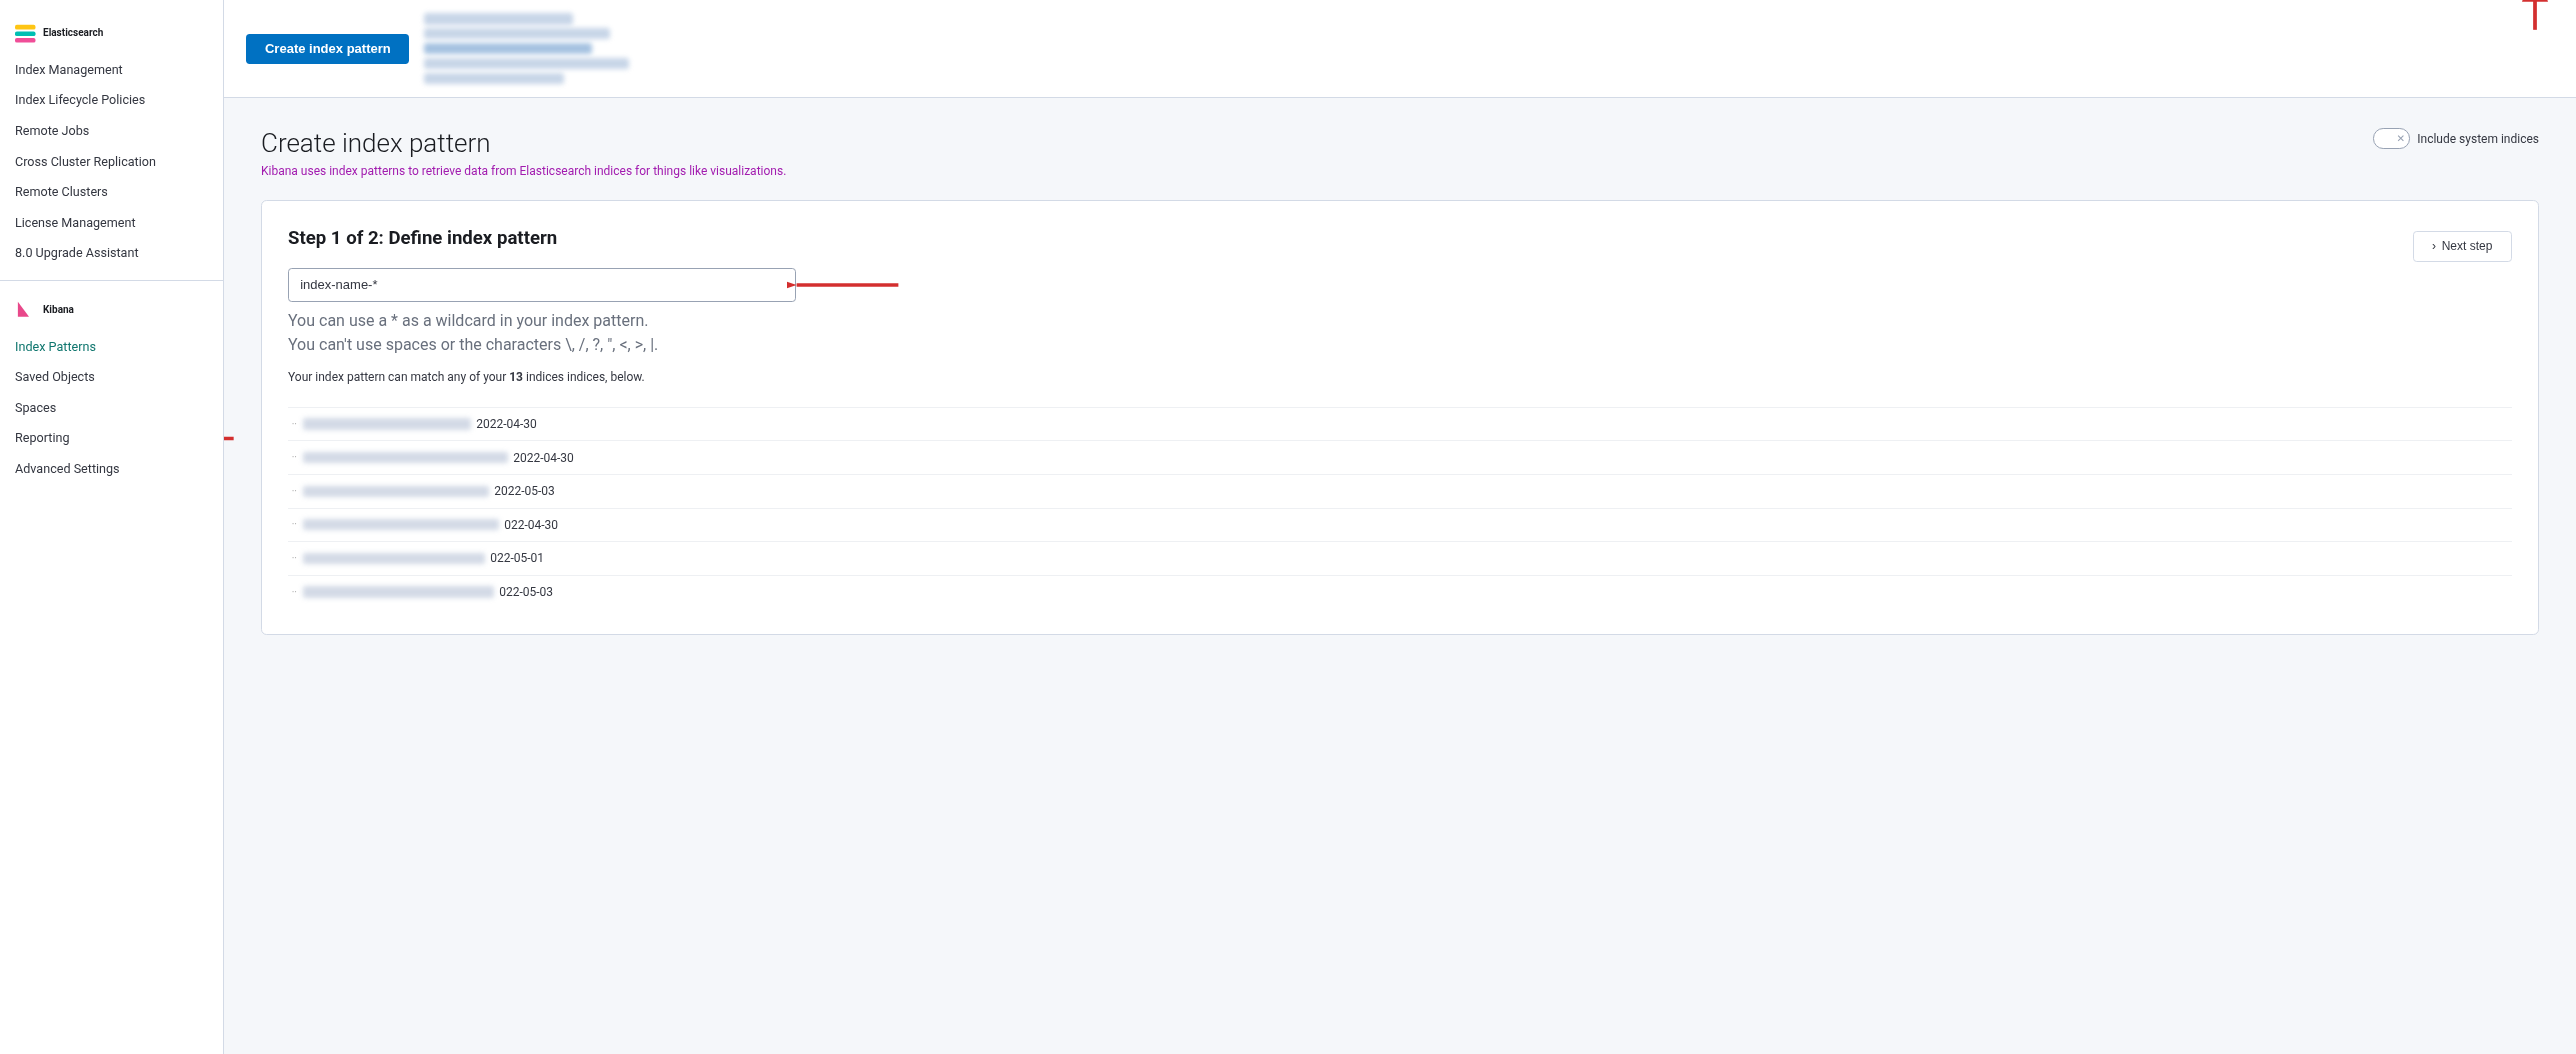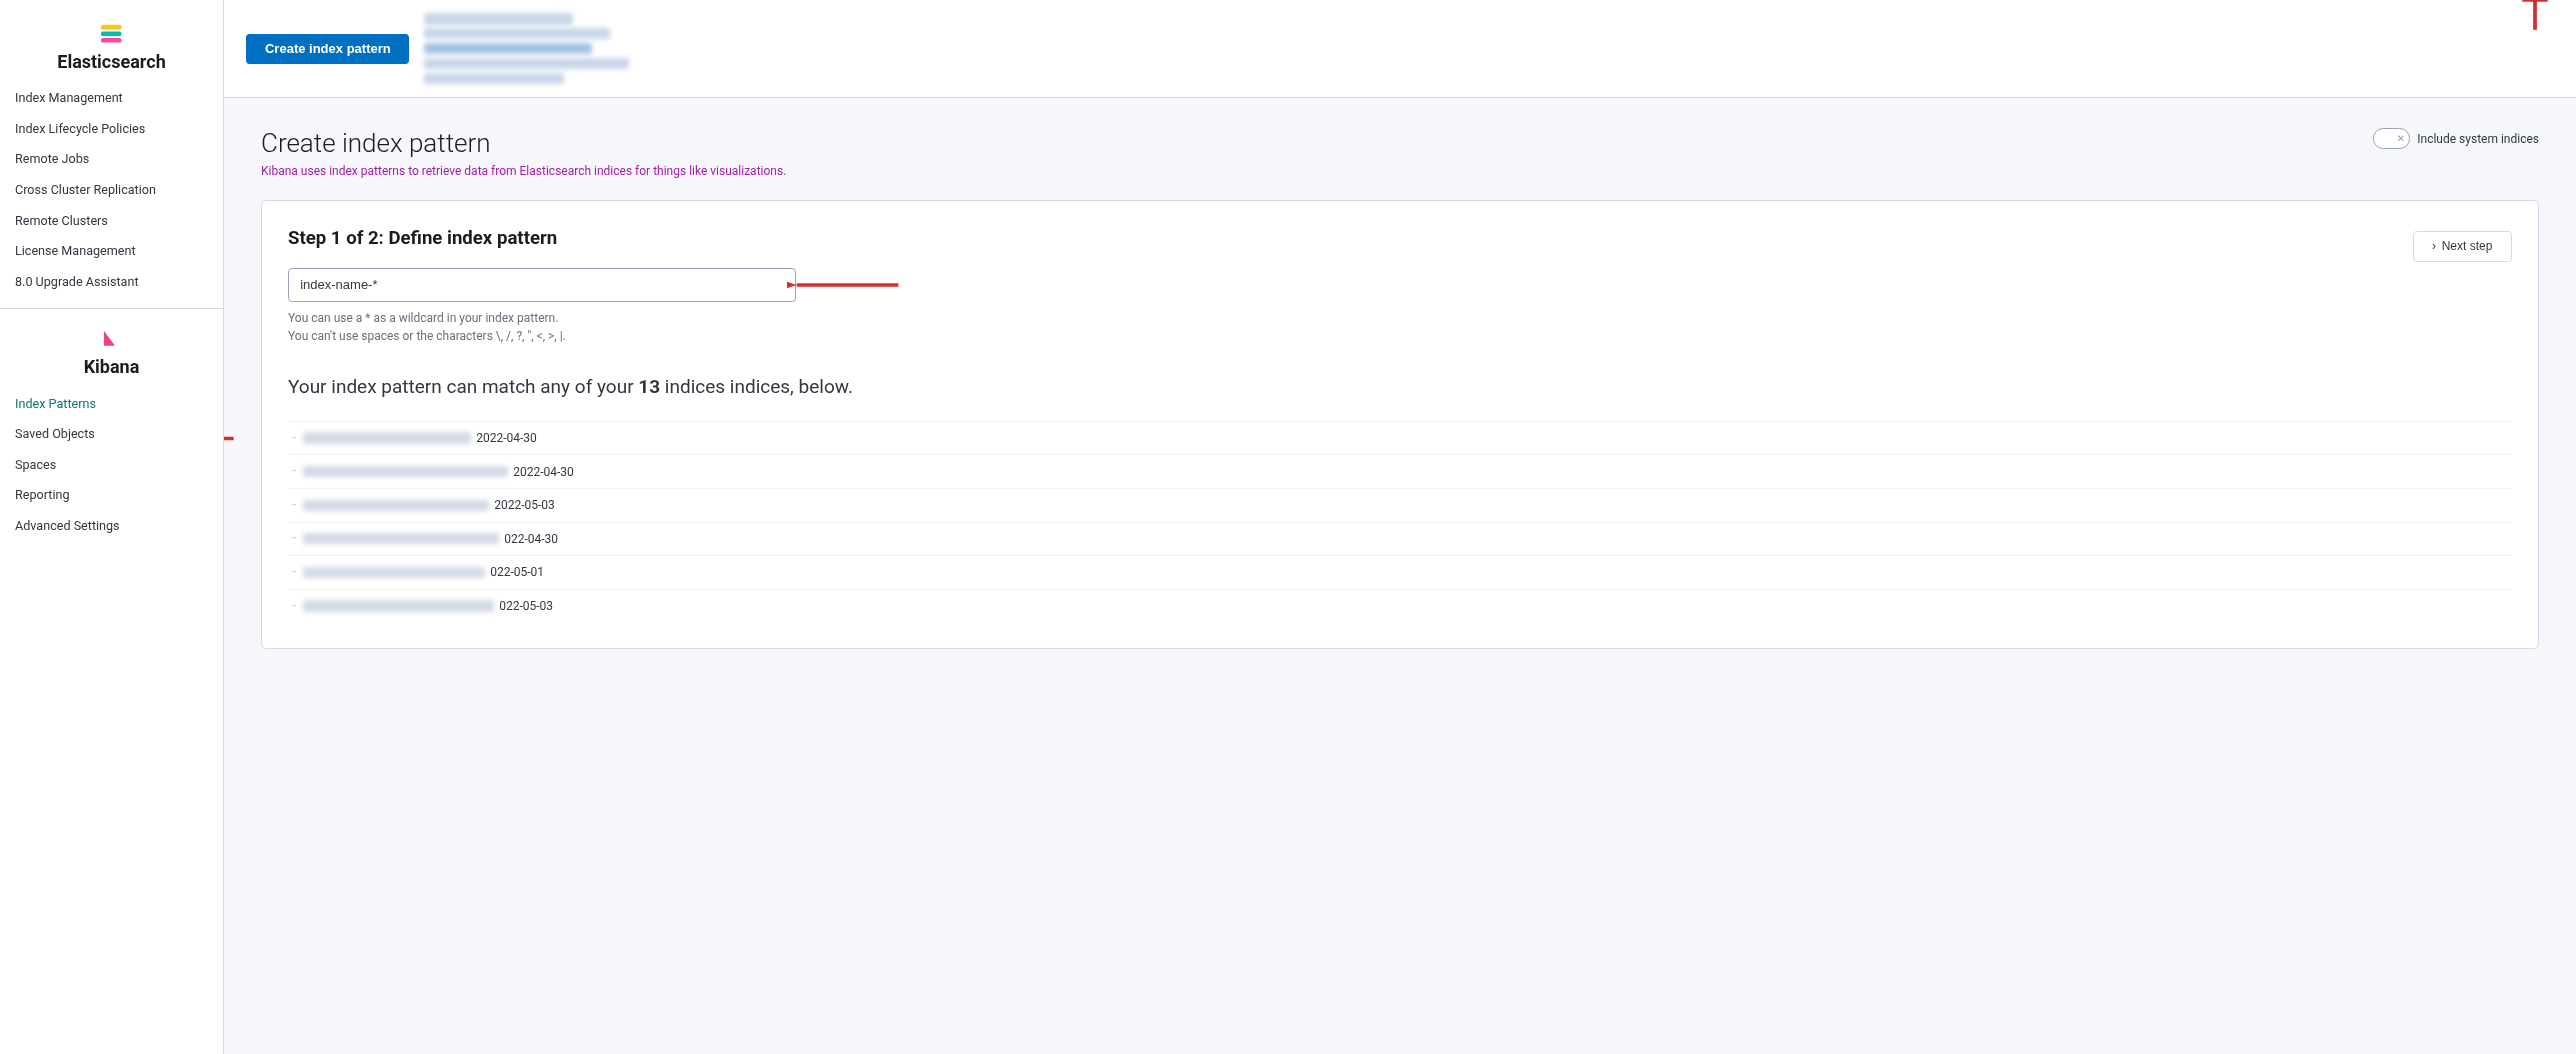--- a/index.html
+++ b/index.html
@@ -23,23 +23,22 @@
       overflow-y: auto;
       padding: 15px 0;
     }
 
     .sidebar-section-title {
       display: flex;
       align-items: center;
       gap: 7.5px;
       padding: 7.5px 15px 11.2px;
       font-weight: 700;
-      font-size: 18px;
+      font-size: 10px;
       color: #1a1c21;
-      flex-direction: column;
     }
 
     .sidebar-logo {
       width: 20.5px;
       height: 20.5px;
       display: inline-flex;
       align-items: center;
       justify-content: center;
     }
 
@@ -194,29 +193,29 @@
       border: 0.9px solid #98a2b3;
       border-radius: 3.7px;
       font-size: 13px;
       color: #343741;
       background: #fff;
       outline: none;
     }
 
     .input-help-text {
       margin-top: 7.5px;
-      font-size: 12px;
+      font-size: 16px;
       color: #69707d;
       line-height: 1.5;
     }
 
     .match-text {
-      margin-top: 30px;
+      margin-top: 13px;
       margin-bottom: 15px;
-      font-size: 19px;
+      font-size: 12px;
       color: #343741;
     }
 
     .match-text strong {
       font-weight: 700;
     }
 
     .next-step-btn {
       float: right;
       margin-top: -37px;

